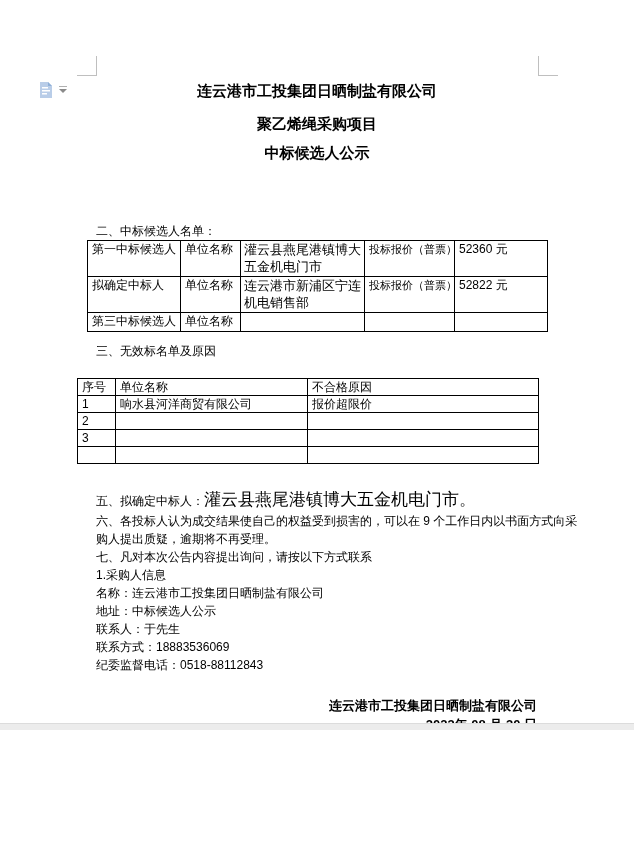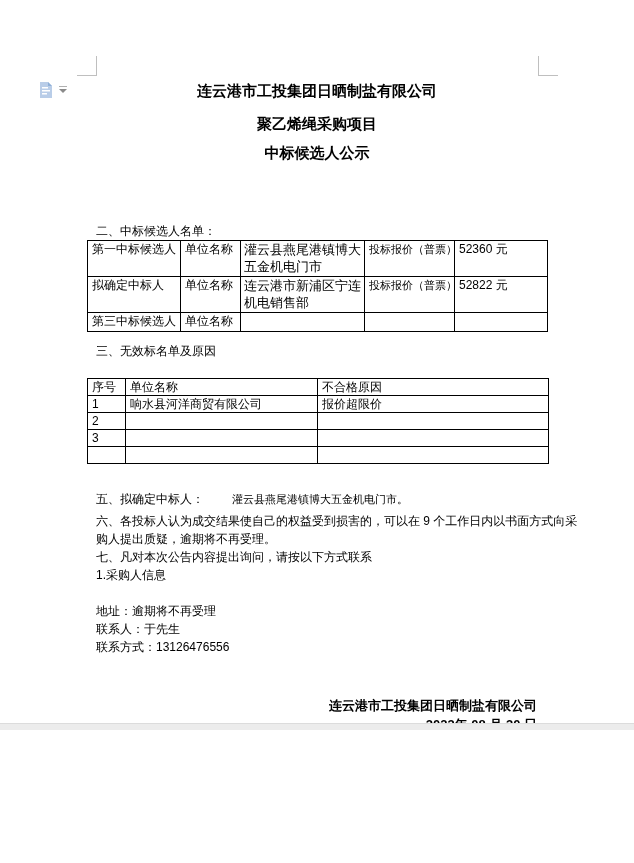--- a/index.html
+++ b/index.html
@@ -20,21 +20,21 @@
   .paste-btn svg { position:absolute; left:0; top:0; }
   .dd-arrow {
     position:absolute; left:21px; top:9px; width:0; height:0;
     border-left:4px solid transparent; border-right:4px solid transparent;
     border-top:4px solid #8a8a8a;
   }
   .dd-bar { position:absolute; left:21px; top:6px; width:8px; height:1px; background:#b0b0b0; }
   
   .title { left:0; width:634px; text-align:center; font-weight:bold; font-size:15px; white-space:nowrap; }
   .body-line { left:96px; font-size:12px; line-height:15px; white-space:nowrap; }
-  .big { font-size:11px;margin-left:28px; }
+  .big { font-size:17px; }
   
   table { border-collapse:collapse; table-layout:fixed; }
   td { border:1px solid #000; vertical-align:top; padding:0 4px; font-size:12px; line-height:16px; overflow:hidden;margin-left:20px; }
   td.co-name { font-size:13px; line-height:17px; padding:0 3px; }
   td.nowrap { white-space:nowrap; font-size:11px; }
   .sig { right:97px; text-align:right; font-weight:bold; font-size:13px; white-space:nowrap; }
   .bottom-bar { position:absolute; left:0; bottom:0; width:634px; height:6px; background:#ececec; border-top:1px solid #dcdcdc; }
 </style>
 </head>
 <body>
@@ -92,21 +92,21 @@
       <td>单位名称</td>
       <td class="co-name"></td>
       <td class="nowrap"></td>
       <td></td>
     </tr>
   </tbody>
     </table>
 
   <div class="abs body-line" style="top:344px">三、无效标名单及原因</div>
 
-  <table class="abs" style="left:87px; top:378px; width:461px">
+  <table class="abs" style="left:77px; top:378px; width:461px">
     <colgroup>
         <col style="width:38px">
         <col style="width:192px">
         <col style="width:231px">
       </colgroup>
     <tbody>
         <tr>
       <td style="height:16px">序号</td>
       <td>单位名称</td>
       <td>不合格原因</td>
@@ -135,21 +135,23 @@
     </table>
 
   <div class="abs body-line" style="top:492px">
     <span>五、拟确定中标人：</span><span class="big">灌云县燕尾港镇博大五金机电门市。</span>
   </div>
   <div class="abs body-line" style="top:514px">六、各投标人认为成交结果使自己的权益受到损害的，可以在 9 个工作日内以书面方式向采</div>
   <div class="abs body-line" style="top:550px">七、凡对本次公告内容提出询问，请按以下方式联系</div>
   <div class="abs body-line" style="top:532px">购人提出质疑，逾期将不再受理。</div>
 
   <div class="abs body-line" style="top:568px">1.采购人信息</div>
-  <div class="abs body-line" style="top:604px">地址：逾期将不再受理</div>
+  <div class="abs body-line" style="top:586px">名称：连云港市工投集团日晒制盐有限公司</div>
+  <div class="abs body-line" style="top:604px">地址：中标候选人公示</div>
   <div class="abs body-line" style="top:622px">联系人：于先生</div>
-  <div class="abs body-line" style="top:640px">联系方式：13126476556</div>
+  <div class="abs body-line" style="top:640px">联系方式：18883536069</div>
+  <div class="abs body-line" style="top:658px">纪委监督电话：0518-88112843</div>
 
   <div class="abs sig" style="top:697px">连云港市工投集团日晒制盐有限公司</div>
   <div class="abs sig" style="top:716px">2023年 08 月 30 日</div>
 
   <div class="bottom-bar"></div>
 </div>
 
 </body></html>

